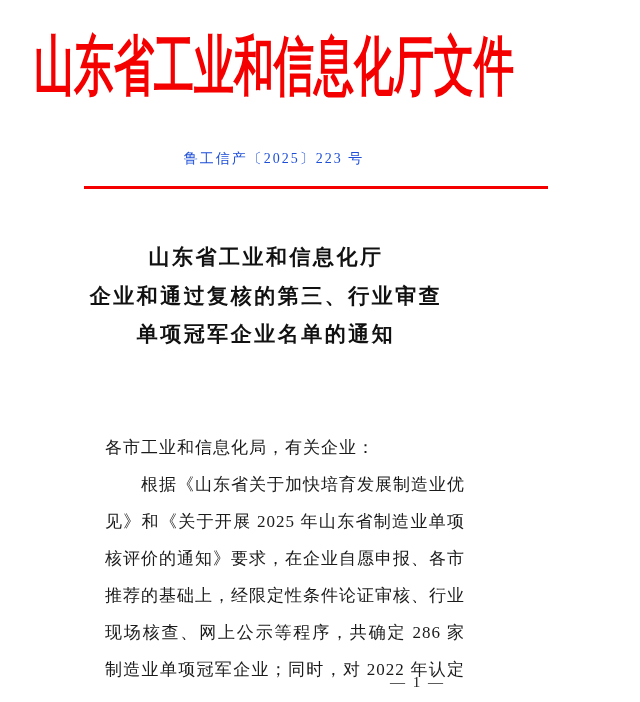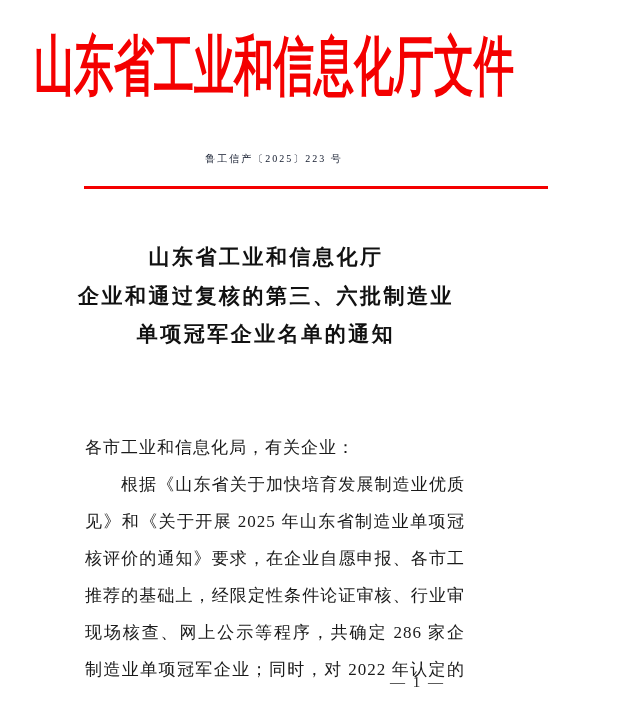--- a/index.html
+++ b/index.html
@@ -24,23 +24,23 @@
     transform: scaleY(1.62);
     transform-origin: center top;
     white-space: nowrap;
   }
   
   .doc-number {
     position: absolute;
     top: 148px; left: 0; right: 0;
     height: 22px; line-height: 22px;
     text-align: center;
-    font-size: 10px;
+    font-size: 14px;
     letter-spacing: 2px;
-    color: #0f172a;
+    color: #1d4ed8;
   }
   
   .red-rule {
     position: absolute;
     top: 186px; left: 84px;
     width: 473px; height: 3px;
     background: #f40000;
   }
   
   .doc-title {
@@ -58,20 +58,21 @@
     position: absolute;
     top: 429px; left: 85px; right: 83px;
     font-size: 17px;
     letter-spacing: 1px;
     color: #1a1a1a;
   }
   .b-line {
     height: 37px;
     line-height: 37px;
     white-space: nowrap;
+    margin-left: 20px;
   }
   .jline {
     text-align: justify;
     text-align-last: justify;
     text-justify: inter-character;
     white-space: normal;
     overflow: hidden;
   }
   .indent-first { padding-left: 36px; }
   .salutation { text-align: left; }
@@ -93,21 +94,21 @@
 <div class="page">
 
   <div class="masthead">山东省工业和信息化厅文件</div>
 
   <div class="doc-number">鲁工信产〔2025〕223 号</div>
 
   <div class="red-rule"></div>
 
   <div class="doc-title">
     <div class="t-line">山东省工业和信息化厅</div>
-    <div class="t-line">企业和通过复核的第三、六批制造业</div>
+    <div class="t-line">企业和通过复核的第三、行业审查</div>
     <div class="t-line">单项冠军企业名单的通知</div>
   </div>
 
   <div class="body-block">
     <div class="b-line salutation">各市工业和信息化局，有关企业：</div>
     <div class="b-line jline indent-first">根据《山东省关于加快培育发展制造业优质企业的实施意</div>
     <div class="b-line jline">见》和《关于开展 2025 年山东省制造业单项冠军企业遴选和复</div>
     <div class="b-line jline">核评价的通知》要求，在企业自愿申报、各市工业和信息化局</div>
     <div class="b-line jline">推荐的基础上，经限定性条件论证审核、行业审查、专家论证、</div>
     <div class="b-line jline">现场核查、网上公示等程序，共确定 286 家企业为第九批山东省</div>

